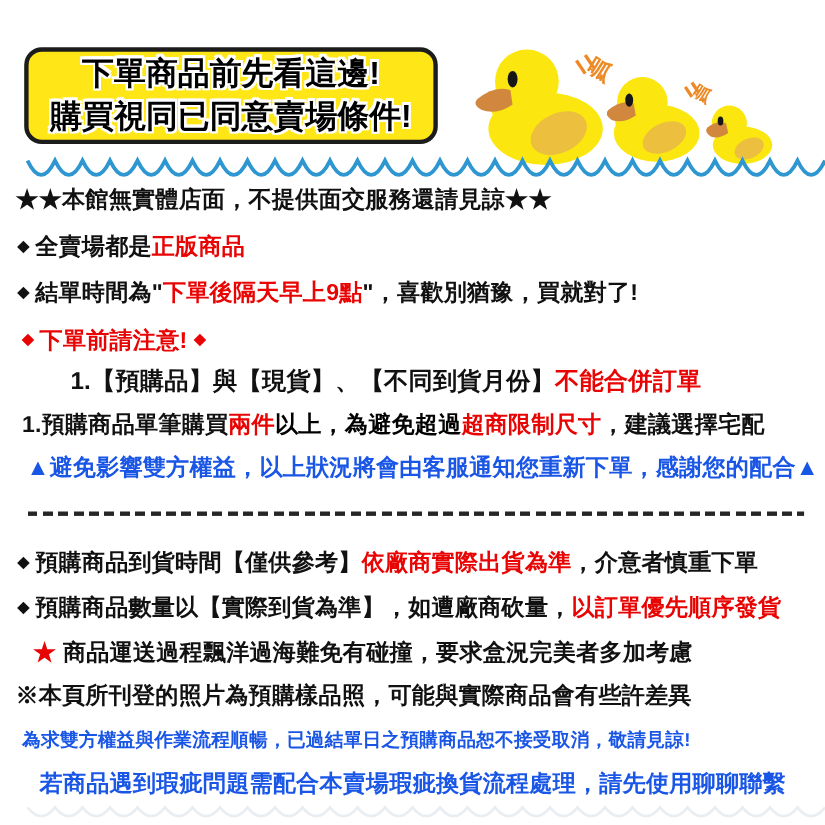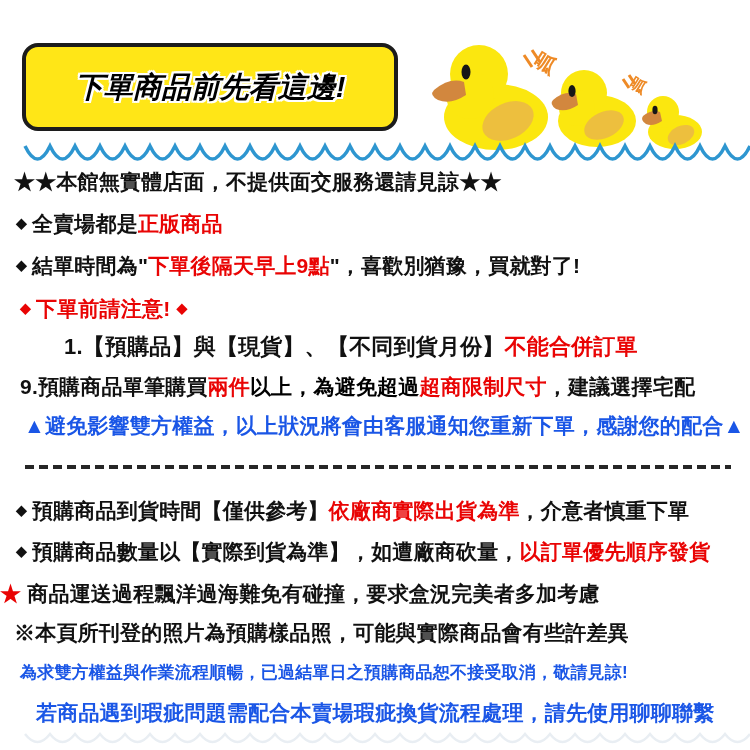--- a/index.html
+++ b/index.html
@@ -5,21 +5,20 @@
   html,body{margin:0;padding:0;}
   body{
     width:750px;height:750px;background:#ffffff;position:relative;overflow:hidden;
     font-family:"Liberation Sans",sans-serif;
   }
   .banner{
     position:absolute;left:22px;top:43px;width:368px;height:80px;
     background:#ffe617;border:4px solid #1c1c1c;border-radius:16px;
     display:flex;flex-direction:column;align-items:center;justify-content:center;
     text-align:center;
-    font-style:italic;
   }
   .banner .bl{
     font-size:29px;font-weight:800;color:#000;line-height:39px;white-space:nowrap;
     text-shadow:-2px -2px 0 #fff,2px -2px 0 #fff,-2px 2px 0 #fff,2px 2px 0 #fff,
                  0 -2px 0 #fff,0 2px 0 #fff,-2px 0 0 #fff,2px 0 0 #fff;
   }
   .header-art{position:absolute;left:0;top:0;}
   .bottom-art{position:absolute;left:0;top:726px;}
   .line{
     position:absolute;font-weight:700;font-size:21px;white-space:nowrap;
@@ -68,33 +67,34 @@
     <path d="M524 55 l8 12"></path>
     <path d="M532 50 l8 12"></path>
     <path d="M623 79 l6 9"></path>
     <path d="M629 75 l6 9"></path>
   </g>
   <path fill="none" stroke-width="3.5" d="M25 146 q12.5 26 25 0 q12.5 26 25 0 q12.5 26 25 0 q12.5 26 25 0 q12.5 26 25 0 q12.5 26 25 0 q12.5 26 25 0 q12.5 26 25 0 q12.5 26 25 0 q12.5 26 25 0 q12.5 26 25 0 q12.5 26 25 0 q12.5 26 25 0 q12.5 26 25 0 q12.5 26 25 0 q12.5 26 25 0 q12.5 26 25 0 q12.5 26 25 0 q12.5 26 25 0 q12.5 26 25 0 q12.5 26 25 0 q12.5 26 25 0 q12.5 26 25 0 q12.5 26 25 0 q12.5 26 25 0 q12.5 26 25 0 q12.5 26 25 0 q12.5 26 25 0 q12.5 26 25 0" stroke="#2e96d0"></path>
 </svg>
 
 <div class="banner">
   <div class="bl">下單商品前先看這邊!</div>
+  <div class="bl">購買視同已同意賣場條件!</div>
 </div>
 
 <div>
     <div class="line" style="top: 168px; left: 14px;"><span style="color: rgb(17, 17, 17);">★★本館無實體店面，不提供面交服務還請見諒★★</span></div>
     <div class="line" style="top: 210px; left: 16px;"><span class="bullet" style="color: rgb(17, 17, 17);">◆</span><span style="color: rgb(17, 17, 17);">全賣場都是</span><span style="color: rgb(233, 4, 4);">正版商品</span></div>
     <div class="line" style="top: 252px; left: 16px;"><span class="bullet" style="color: rgb(17, 17, 17);">◆</span><span style="color: rgb(17, 17, 17);">結單時間為"</span><span style="color: rgb(233, 4, 4);">下單後隔天早上9點</span><span style="color: rgb(17, 17, 17);">"，喜歡別猶豫，買就對了!</span></div>
     <div class="line" style="top: 295px; left: 20px;"><span class="bullet" style="color: rgb(233, 4, 4);">◆</span><span style="color: rgb(233, 4, 4);">下單前請注意! </span><span class="bullet" style="color: rgb(233, 4, 4);">◆</span></div>
     <div class="line" style="top: 333px; left: 20px; font-size: 22px;"><span style="color: rgb(17, 17, 17); margin-left: 44px;">1.【預購品】與【現貨】、【不同到貨月份】</span><span style="color: rgb(233, 4, 4);">不能合併訂單</span></div>
-    <div class="line" style="top: 373px; left: 20px;"><span style="color: rgb(17, 17, 17);">9.預購商品單筆購買</span><span style="color: rgb(233, 4, 4);">兩件</span><span style="color: #000000; text-align: center;">以上，為避免超過</span><span style="color: rgb(233, 4, 4);">超商限制尺寸</span><span style="color: rgb(17, 17, 17);">，建議選擇宅配</span></div>
+    <div class="line" style="top: 373px; left: 20px;"><span style="color: rgb(17, 17, 17);">1.預購商品單筆購買</span><span style="color: rgb(233, 4, 4);">兩件</span><span style="color: #000000; text-align: center;">以上，為避免超過</span><span style="color: rgb(233, 4, 4);">超商限制尺寸</span><span style="color: rgb(17, 17, 17);">，建議選擇宅配</span></div>
     <div class="line" style="top: 412px; left: 24px;"><span style="color: rgb(26, 86, 230);">▲</span><span style="color: rgb(26, 86, 230);">避免影響雙方權益，以上狀況將會由客服通知您重新下單，感謝您的配合</span><span style="color: rgb(26, 86, 230);">▲</span></div>
     <div class="line" style="top: 497px; left: 16px;"><span class="bullet" style="color: rgb(17, 17, 17);">◆</span><span style="color: rgb(17, 17, 17);">預購商品到貨時間【僅供參考】</span><span style="color: rgb(233, 4, 4);">依廠商實際出貨為準</span><span style="color: rgb(17, 17, 17); margin-top: 32px;">，介意者慎重下單</span></div>
     <div class="line" style="top: 538px; left: 16px;"><span class="bullet" style="color: rgb(17, 17, 17);">◆</span><span style="color: rgb(17, 17, 17);">預購商品數量以【實際到貨為準】，如遭廠商砍量，</span><span style="color: rgb(233, 4, 4);">以訂單優先順序發貨</span></div>
-    <div class="line" style="top: 580px; left: 0;"><span style="color: rgb(233, 4, 4);">★ </span><span style="color: rgb(17, 17, 17);">商品運送過程飄洋過海難免有碰撞，要求盒況完美者多加考慮</span></div>
+    <div class="line" style="top: 580px; left: 30px;"><span style="color: rgb(233, 4, 4);">★ </span><span style="color: rgb(17, 17, 17);">商品運送過程飄洋過海難免有碰撞，要求盒況完美者多加考慮</span></div>
     <div class="line" style="top: 619px; left: 14px;"><span style="color: rgb(17, 17, 17);">※本頁所刊登的照片為預購樣品照，可能與實際商品會有些許差異</span></div>
     <div class="line" style="top: 659px; left: 20px; font-size: 17px;"><span style="color: rgb(26, 86, 230);">為求雙方權益與作業流程順暢，已過結單日之預購商品恕不接受取消，敬請見諒!</span></div>
     <div class="line" style="top: 699px; left: 20px;"><span style="color: rgb(26, 86, 230); margin-left: 16px;">若商品遇到瑕疵問題需配合本賣場瑕疵換貨流程處理，請先使用聊聊聯繫</span></div>
   </div>
 
 <div class="dashed-divider"></div>
 
 <svg class="bottom-art" width="750" height="24" viewBox="0 0 750 24">
   <path fill="none" stroke-width="2.5" d="M25 8 q12.5 16 25 0 q12.5 16 25 0 q12.5 16 25 0 q12.5 16 25 0 q12.5 16 25 0 q12.5 16 25 0 q12.5 16 25 0 q12.5 16 25 0 q12.5 16 25 0 q12.5 16 25 0 q12.5 16 25 0 q12.5 16 25 0 q12.5 16 25 0 q12.5 16 25 0 q12.5 16 25 0 q12.5 16 25 0 q12.5 16 25 0 q12.5 16 25 0 q12.5 16 25 0 q12.5 16 25 0 q12.5 16 25 0 q12.5 16 25 0 q12.5 16 25 0 q12.5 16 25 0 q12.5 16 25 0 q12.5 16 25 0 q12.5 16 25 0 q12.5 16 25 0 q12.5 16 25 0" stroke="#e9eef3"></path>
 </svg>

